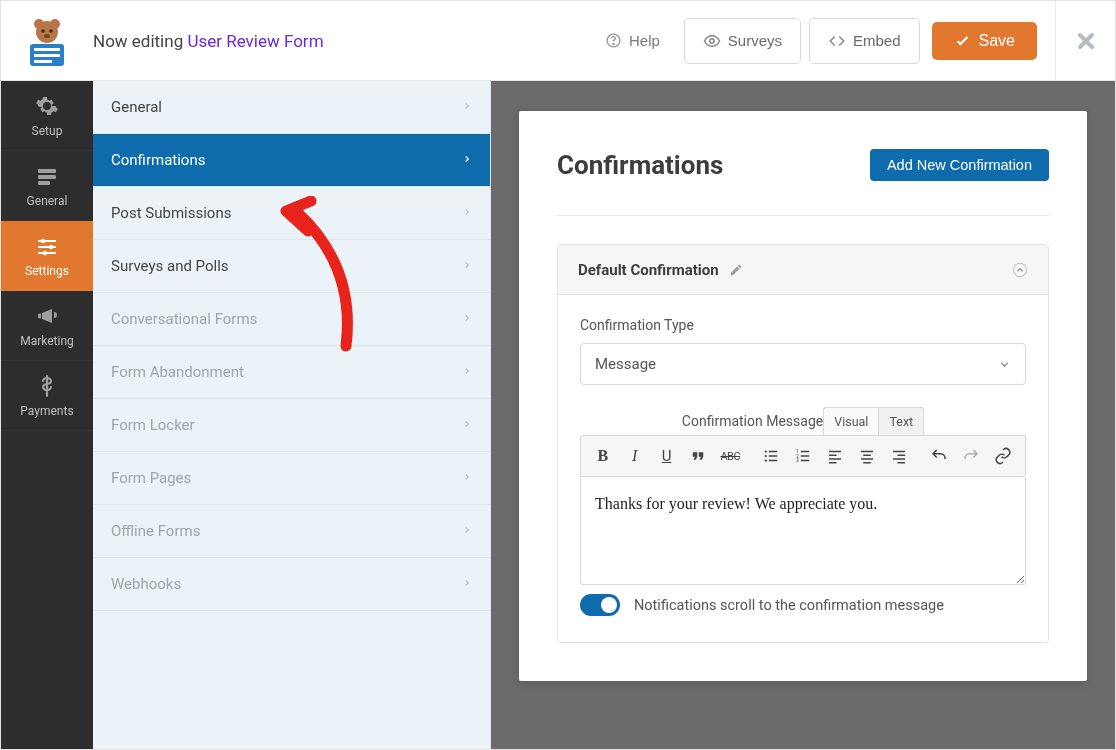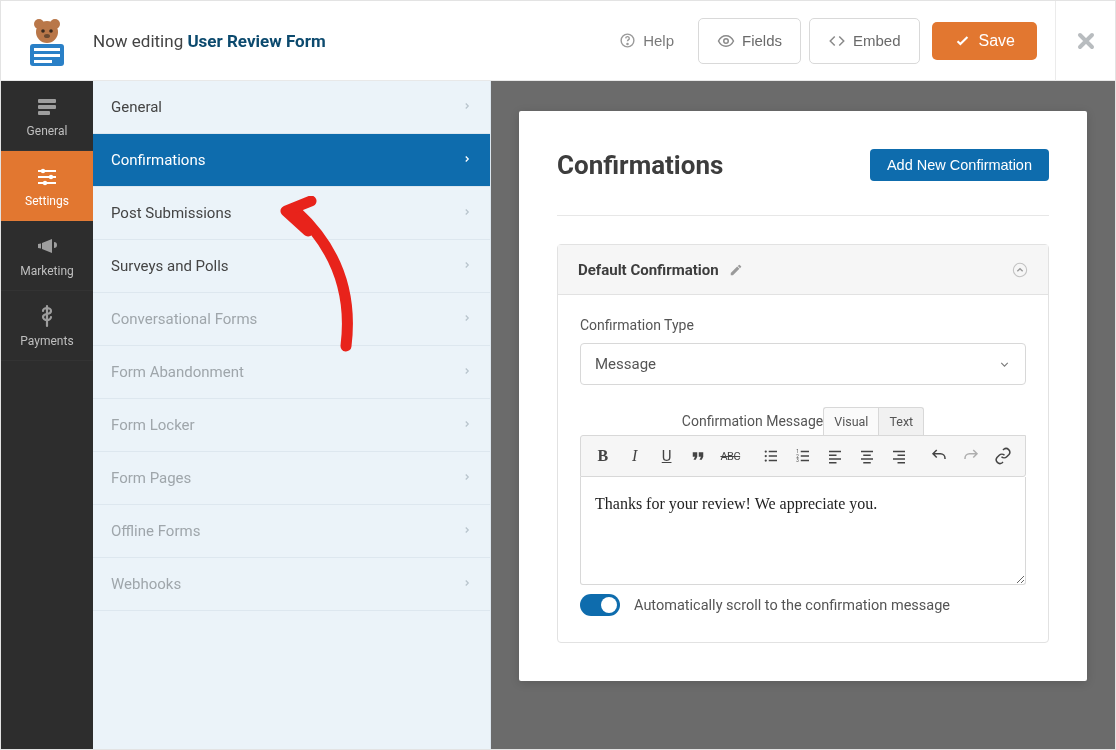--- a/index.html
+++ b/index.html
@@ -3,21 +3,21 @@
 <meta charset="utf-8">
 <style>
 * { box-sizing: border-box; margin: 0; padding: 0; }
 body { font-family: -apple-system, BlinkMacSystemFont, "Segoe UI", Roboto, Arial, sans-serif; background: #f0f0f0; overflow: hidden; }
 .app { width: 1116px; height: 750px; display: flex; flex-direction: column; background: #fff; position: relative; border: 1px solid #e3e3e3;}
 .topbar { height: 80px; display: flex; align-items: center; background: #fff; border-bottom: 1px solid #e8e8e8; padding: 0 0 0 0; }
 .logo-wrap { width: 92px; display:flex; align-items:center; justify-content:center; }
 .logo-circle { width:54px; height:54px; display:flex; align-items:center; justify-content:center;}
 .editing { font-size: 17px; color: #444; }
 .editing .label { color:#444;}
-.editing strong { font-weight: 700; color: #0c4a6e; }
+.editing strong { font-weight: 400; color: #6d28d9; }
 .top-actions { margin-left:auto; display:flex; align-items:center; gap:0; padding-right:0;}
 .btn-txt { display:flex; align-items:center; gap:7px; height:46px; padding:0 16px; font-size:15px; color:#7a7a7a; background:#fff; border:none; cursor:pointer; }
 .btn-outline { display:flex; align-items:center; gap:7px; height:46px; padding:0 18px; font-size:15px; color:#6a6a6a; background:#fff; border:1px solid #d9d9d9; border-radius:5px; cursor:pointer; margin-left:8px;}
 .btn-primary { display:flex; align-items:center; gap:8px; height:38px; padding:0 22px; font-size:16px; color:#fff; background:#e27730; border:none; border-radius:5px; cursor:pointer; margin-left:12px; font-weight:500;}
 .close-x { width:60px; display:flex; align-items:center; justify-content:center; margin-left:18px; border-left:1px solid #ebebeb; height:80px; cursor:pointer;}
 .body { flex:1; display:flex; overflow:hidden; }
 .sidenav { width:92px; background:#2d2d2d; display:flex; flex-direction:column; }
 .sn-item { height:70px; display:flex; flex-direction:column; align-items:center; justify-content:center; gap:6px; color:#bfbfbf; font-size:12px; cursor:pointer; border-bottom:1px solid rgba(255,255,255,0.03);}
 .sn-item.active { background:#e27730; color:#fff; }
 .sn-item svg { width:24px; height:24px; }
@@ -88,21 +88,21 @@
             <path d="M9.5 9a2.5 2.5 0 1 1 3.5 2.3c-.9.4-1 1-1 1.7"></path>
             <circle cx="12" cy="17" r="0.8" fill="#9a9a9a"></circle>
           </svg>
         <span>Help</span>
       </button>
       <button class="btn-outline">
         <svg viewBox="0 0 24 24" width="18" height="18" fill="none" stroke="#8a8a8a" stroke-width="2">
             <path d="M2 12s3.5-7 10-7 10 7 10 7-3.5 7-10 7S2 12 2 12z"></path>
             <circle cx="12" cy="12" r="3"></circle>
           </svg>
-        <span>Fields</span>
+        <span>Surveys</span>
       </button>
       <button class="btn-outline">
         <svg viewBox="0 0 24 24" width="18" height="18" fill="none" stroke="#8a8a8a" stroke-width="2">
             <path d="M9 18l-6-6 6-6M15 6l6 6-6 6"></path>
           </svg>
         <span>Embed</span>
       </button>
       <button class="btn-primary">
         <svg viewBox="0 0 24 24" width="17" height="17" fill="none" stroke="#fff" stroke-width="3">
             <path d="M5 13l4 4L19 7"></path>
@@ -113,20 +113,26 @@
         <svg viewBox="0 0 24 24" width="24" height="24" fill="#b8bcbf">
             <path d="M18 6L6 18M6 6l12 12" stroke="#b8bcbf" stroke-width="4" stroke-linecap="round"></path>
           </svg>
       </div>
     </div>
   </div>
 
   <div class="body">
 
     <div class="sidenav">
+      <div class="sn-item">
+        <svg viewBox="0 0 24 24" fill="#9e9e9e">
+            <path d="M12 8a4 4 0 100 8 4 4 0 000-8zm9 4a7 7 0 01-.1 1.2l2 1.6-2 3.4-2.4-1a7.3 7.3 0 01-2 1.2l-.4 2.6h-4l-.4-2.6a7.3 7.3 0 01-2-1.2l-2.4 1-2-3.4 2-1.6A7 7 0 013 12c0-.4 0-.8.1-1.2l-2-1.6 2-3.4 2.4 1a7.3 7.3 0 012-1.2L7.9 3h4l.4 2.6c.7.3 1.4.7 2 1.2l2.4-1 2 3.4-2 1.6c.2.4.3.8.3 1.2z"></path>
+          </svg>
+        <span>Setup</span>
+      </div>
       <div class="sn-item">
         <svg viewBox="0 0 24 24" fill="#9e9e9e">
             <rect x="3" y="5" width="18" height="4" rx="1"></rect>
             <rect x="3" y="11" width="18" height="4" rx="1"></rect>
             <rect x="3" y="17" width="12" height="4" rx="1"></rect>
           </svg>
         <span>General</span>
       </div>
       <div class="sn-item active">
         <svg viewBox="0 0 24 24" fill="#fff">
@@ -329,21 +335,21 @@
               <div class="tb-btn">
                   <svg viewBox="0 0 24 24" fill="none" stroke="#444" stroke-width="2">
                     <path d="M10 13a5 5 0 007 0l3-3a5 5 0 00-7-7l-1 1M14 11a5 5 0 00-7 0l-3 3a5 5 0 007 7l1-1"></path>
                   </svg>
                 </div>
             </div>
             <div class="editor-body" contenteditable="true" style="">Thanks for your review! We appreciate you.</div>
 
             <div class="toggle-row">
               <div class="switch"></div>
-              <span class="toggle-label">Automatically scroll to the confirmation message</span>
+              <span class="toggle-label">Notifications scroll to the confirmation message</span>
             </div>
           </div>
         </div>
       </div>
     </div>
   </div>
 
   <div class="arrow-annot">
     <svg viewBox="0 0 110 170">
       <defs>

